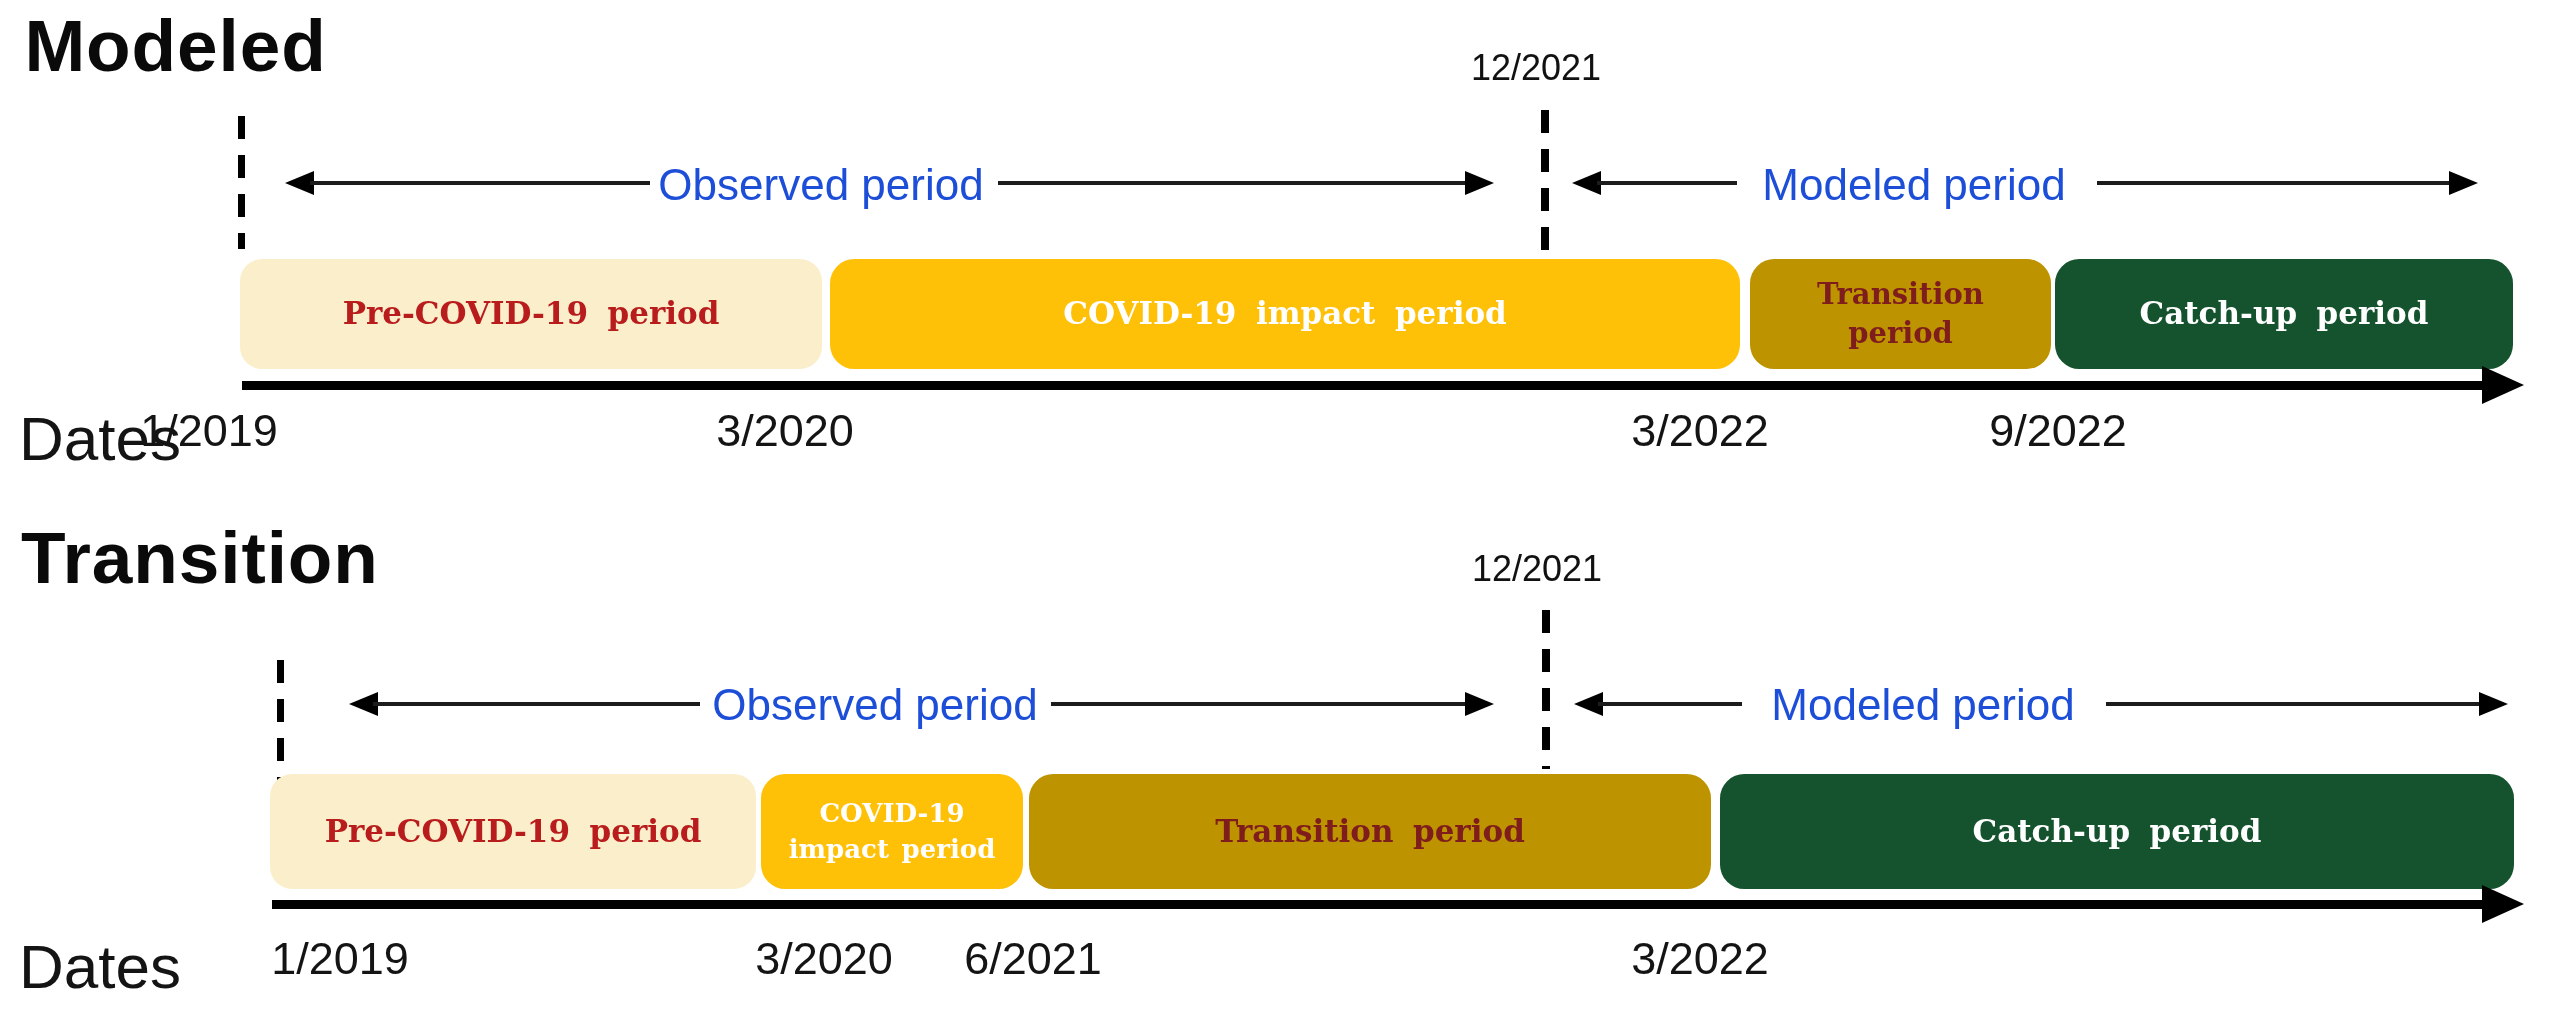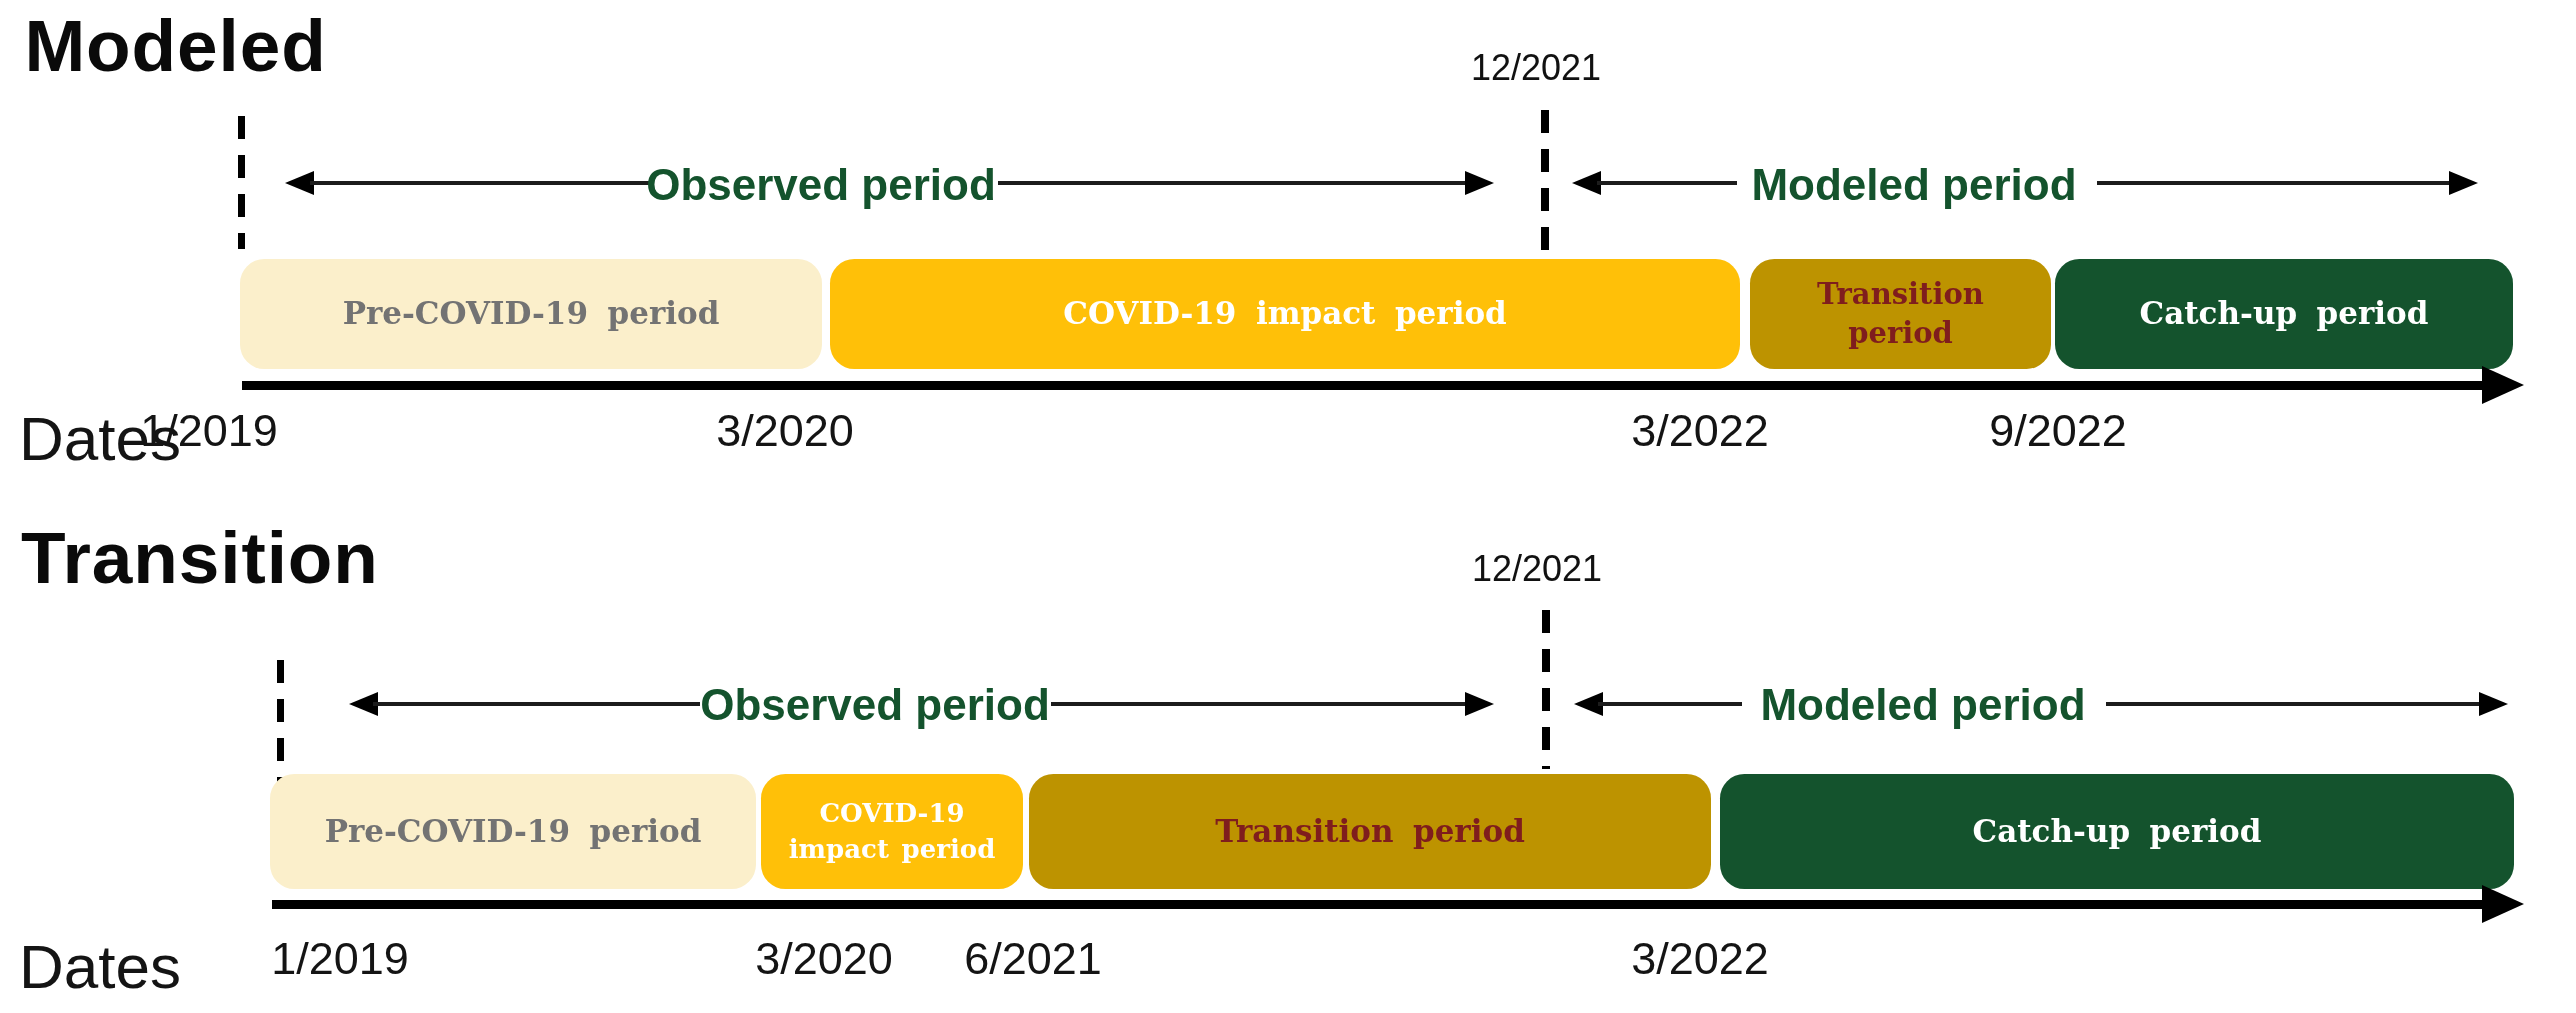--- a/index.html
+++ b/index.html
@@ -6,27 +6,27 @@
   .canvas{
     position:relative;width:2576px;height:1013px;background:#ffffff;overflow:hidden;
     font-family:"Liberation Sans",sans-serif;color:#0d0d0d;
   }
   .title{position:absolute;font-size:73px;font-weight:bold;letter-spacing:0.9px;color:#0a0a0a;white-space:nowrap;}
   .milestone{position:absolute;font-size:36px;transform:translateX(-50%);white-space:nowrap;color:#111;}
   .vdash{position:absolute;width:7.8px;background-image:repeating-linear-gradient(to bottom,#000 0 23.5px,transparent 23.5px 39px);}
   .hline{position:absolute;height:3.5px;background:#1c1c1c;}
   .ah-left{position:absolute;width:0;height:0;border-top:12.2px solid transparent;border-bottom:12.2px solid transparent;border-right:29px solid #000;}
   .ah-right{position:absolute;width:0;height:0;border-top:12.2px solid transparent;border-bottom:12.2px solid transparent;border-left:29px solid #000;}
-  .arrow-label{position:absolute;font-size:44px;font-weight:bold;transform:translateX(-50%);white-space:nowrap;color:#14532d;}
+  .arrow-label{position:absolute;font-size:44px;font-weight:normal;transform:translateX(-50%);white-space:nowrap;color:#1d4ed8;}
   .pbox{
     position:absolute;border-radius:24.4px;display:flex;align-items:center;justify-content:center;
     text-align:center;font-family:"DejaVu Serif","Liberation Serif",serif;font-weight:bold;
     font-size:31px;word-spacing:8.7px;line-height:1.35;padding:0 7px;box-sizing:border-box;
   }
-  .pbox.pre{background:#FBEFCB;color:#737373;}
+  .pbox.pre{background:#FBEFCB;color:#b91c1c;border-radius:22px;}
   .pbox.covid{background:#FFC008;color:#ffffff;}
   .pbox.trans{background:#BD9300;color:#7f1d1d;}
   .pbox.catch{background:#14532d;color:#ffffff;}
   .pbox.fit{font-size:29px;}
   .pbox.wrap2{font-size:26px;word-spacing:3.5px;}
   .tl{position:absolute;height:8.7px;background:#000;}
   .tl-head{position:absolute;width:0;height:0;border-top:19px solid transparent;border-bottom:19px solid transparent;border-left:42px solid #000;}
   .date{position:absolute;font-size:45px;transform:translateX(-50%);white-space:nowrap;color:#141414;}
   .dates-label{position:absolute;font-size:62px;color:#141414;white-space:nowrap;}
 </style>

